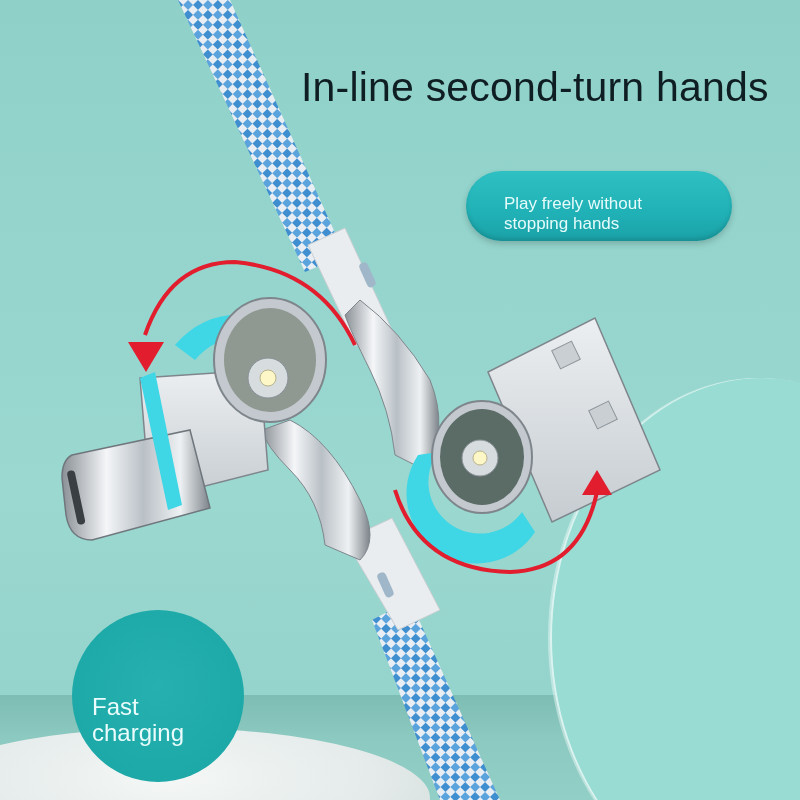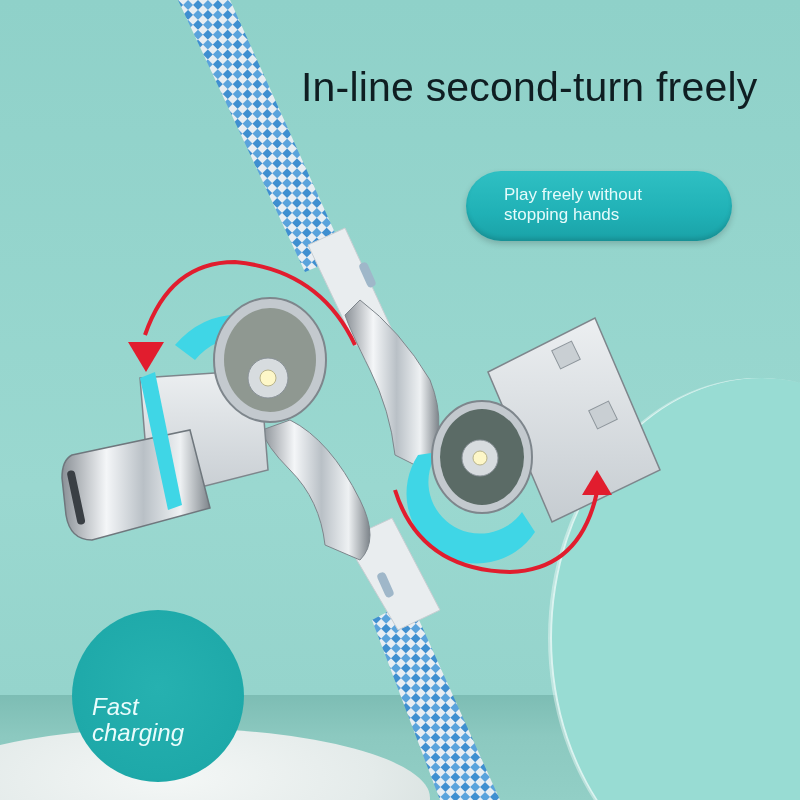--- a/index.html
+++ b/index.html
@@ -24,29 +24,29 @@
       position: absolute; left: 301px; top: 64px; font-size: 41px; color: #0f1e22;
       letter-spacing: 0.2px; white-space: nowrap;
     }
     .pill {
       position: absolute; left: 466px; top: 171px; width: 266px; height: 70px;
       border-radius: 35px;
       background: linear-gradient(180deg, #2fc0c3 0%, #20b1b6 60%, #1aa2a7 100%);
       box-shadow: 0 3px 6px rgba(0,0,0,0.18), inset 0 -3px 4px rgba(0,0,0,0.12);
     }
     .pill-text {
-      position: absolute; left: 38px; top: 14px; color: #e6fbfb; font-size: 17px; line-height: 20px;
+      position: absolute; left: 38px; top: 23px; color: #e6fbfb; font-size: 17px; line-height: 20px;
       white-space: pre-line;
     }
     .badge {
       position: absolute; left: 72px; top: 610px; width: 172px; height: 172px; border-radius: 50%;
       background: radial-gradient(circle at 50% 45%, #26b1b0 0%, #1ea9a9 70%, #1a9f9f 100%);
     }
     .badge-super { position: absolute; left: 22px; top: 34px; font-size: 40px; color: #f2ffff; }
-    .badge-fast { position: absolute; left: 20px; top: 84px; font-size: 24px; color: #eafcfc; line-height: 26px; white-space: pre-line; font-style: italic; }
+    .badge-fast { position: absolute; left: 20px; top: 84px; font-size: 24px; color: #eafcfc; line-height: 26px; white-space: pre-line; }
     svg.art { position: absolute; left: 0; top: 0; }
   </style>
 </head>
 <body>
 
 <div class="stage">
   <div class="wall-band"></div>
   <div class="floor"></div>
   <div class="arch"></div>
   <div class="pedestal"></div>
@@ -117,21 +117,21 @@
     <g>
       <path d="M355,345 Q320,270 235,262 Q170,262 145,335" fill="none" stroke="#e11d2e" stroke-width="4"></path>
       <path d="M128,342 L164,342 L146,372 Z" fill="#e11d2e"></path>
     </g>
     <g>
       <path d="M395,490 Q420,570 510,572 Q580,570 597,492" fill="none" stroke="#e11d2e" stroke-width="4"></path>
       <path d="M582,495 L612,495 L597,470 Z" fill="#e11d2e"></path>
     </g>
   </svg>
 
-  <div class="headline">In-line second-turn freely</div>
+  <div class="headline">In-line second-turn hands</div>
 
   <div class="pill">
     <div class="pill-text">Play freely without
 stopping hands</div>
   </div>
 
   <div class="badge">
     <div class="badge-fast">Fast
 charging</div>
   </div>

